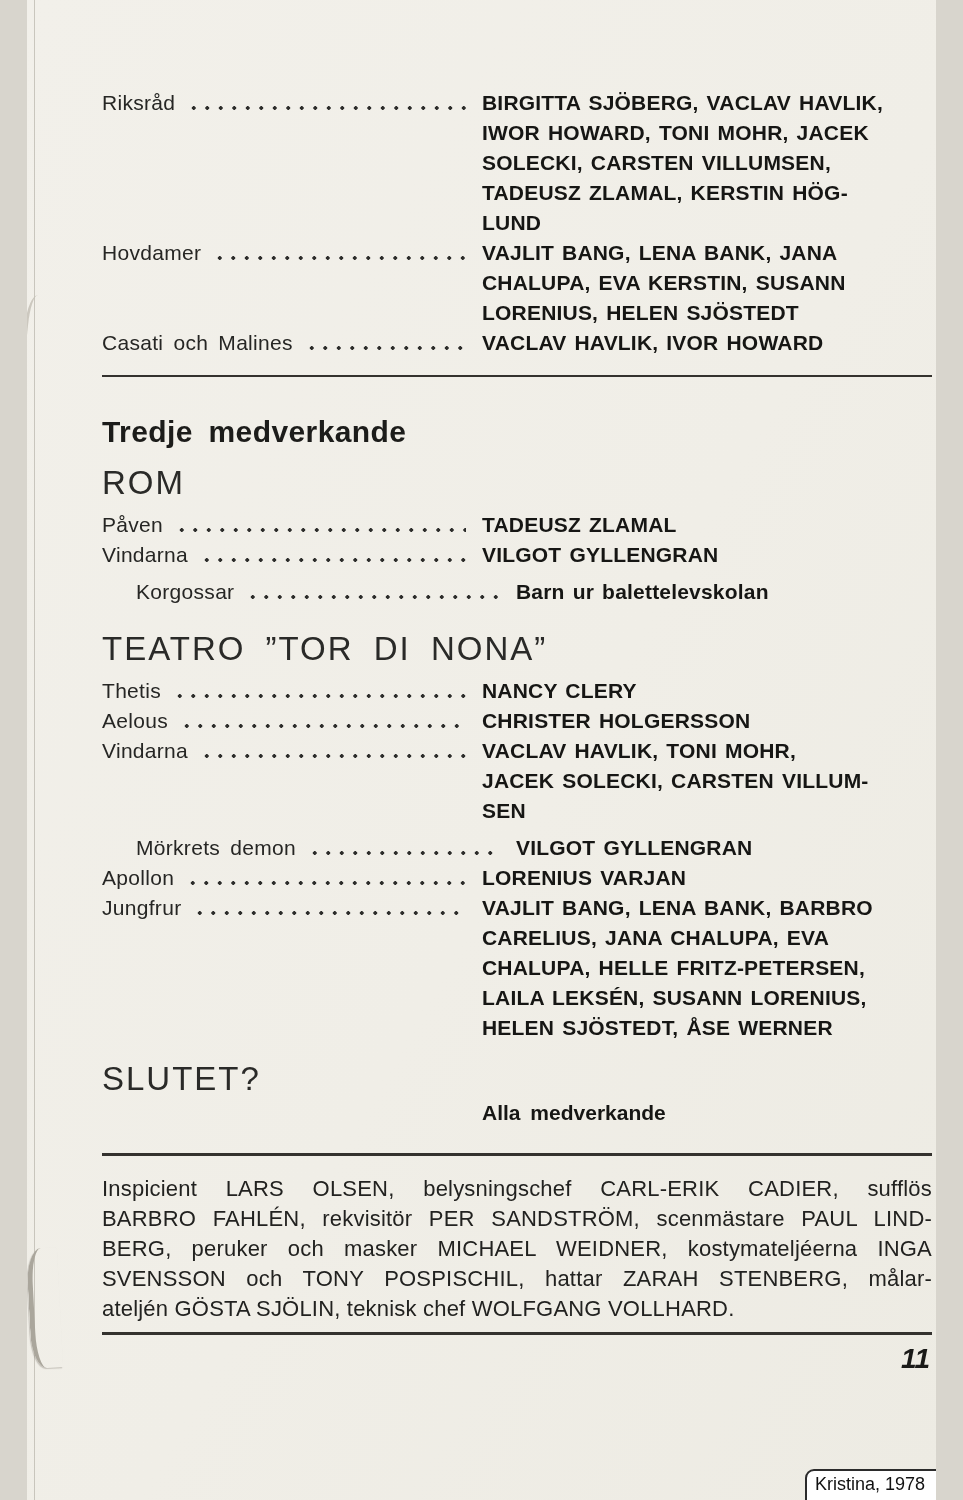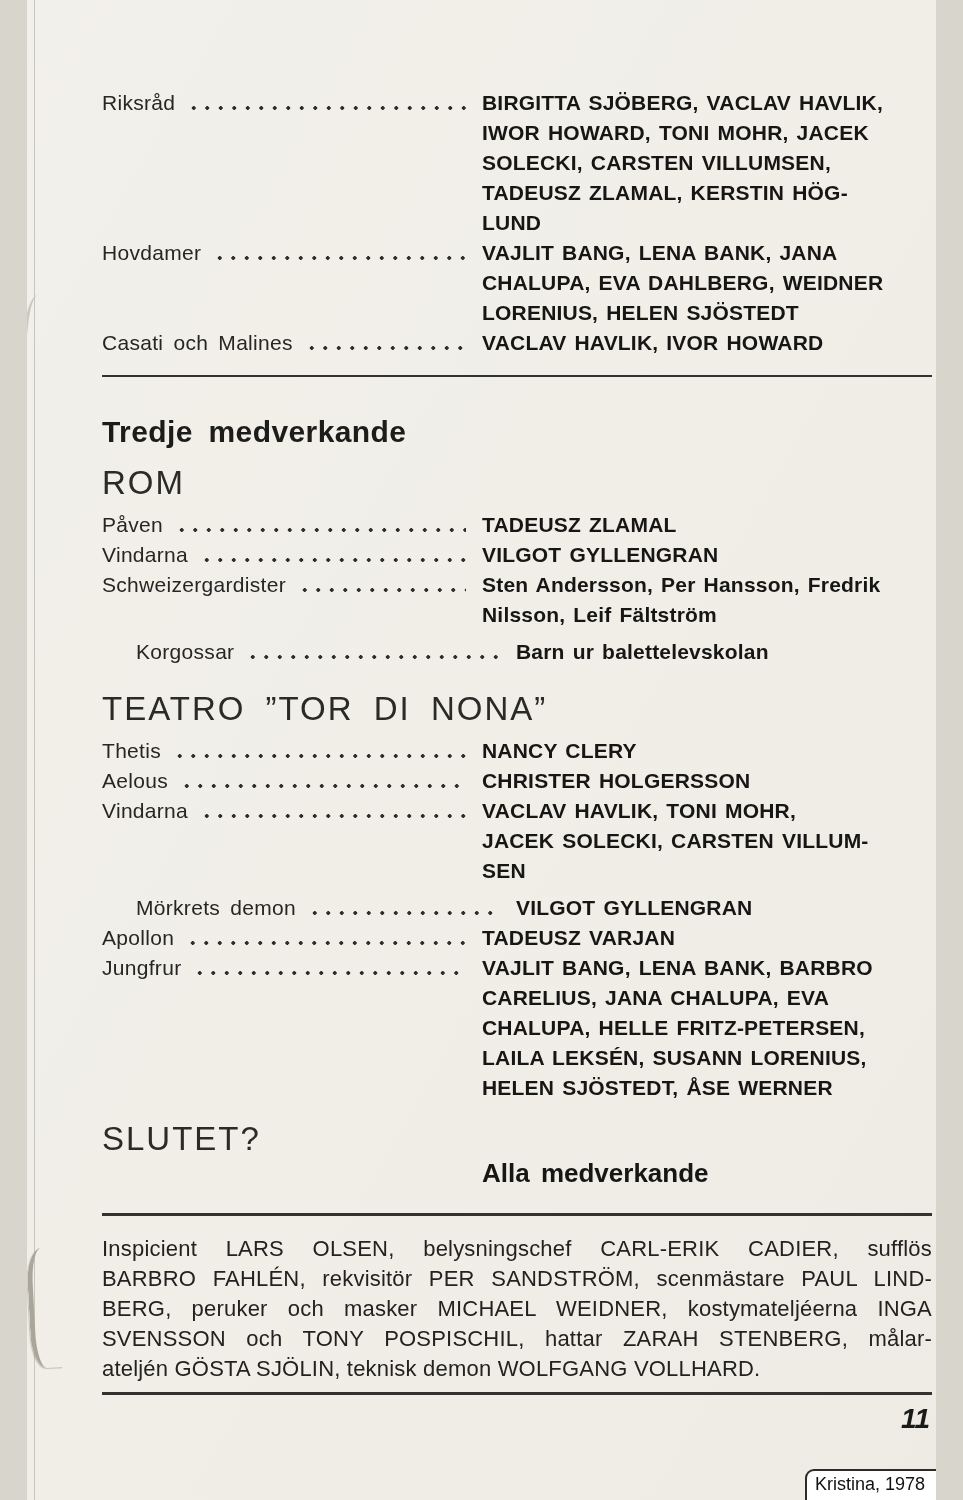--- a/index.html
+++ b/index.html
@@ -44,21 +44,21 @@
 
   h1.act-heading { margin:38px 0 0 0; font-size:30px; line-height:34px; font-weight:700;
     letter-spacing:0.4px; word-spacing:7px; color:#1c1c1a; }
   h2.scene-heading { margin:16px 0 0 0; font-size:33px; line-height:36px; font-weight:400;
     letter-spacing:2px; word-spacing:9px; color:#2a2a28; }
   h2.teatro { margin-top:24px; }
   h2.slutet { margin-top:18px; }
   .cast-block { margin-top:9px; }
   #top-cast { margin-top:0; }
 
-  .finale-note { margin:2px 0 0 380px; font-size:26px; line-height:28px; font-weight:700;
+  .finale-note { margin:2px 0 0 380px; font-size:21px; line-height:28px; font-weight:700;
     word-spacing:4px; color:#161614; }
 
   .credits { margin-top:18px; font-size:22px; line-height:30px; color:#222220;
     letter-spacing:0.2px; }
   .cline { text-align:justify; text-align-last:justify; white-space:normal; }
   .cline.last { text-align-last:left; }
 
   .page-number { margin-top:8px; text-align:right; font-size:28px; font-weight:700;
     font-style:italic; color:#1a1a18; padding-right:2px; }
 
@@ -91,21 +91,21 @@
             <div class="nline">LUND</div>
           </div>
         </div>
         <div class="cast-row">
           <div class="role-cell">
             <span class="role-label">Hovdamer</span>
             <span class="leader"></span>
           </div>
           <div class="names">
             <div class="nline">VAJLIT BANG, LENA BANK, JANA</div>
-            <div class="nline">CHALUPA, EVA DAHLBERG, WEIDNER</div>
+            <div class="nline">CHALUPA, EVA KERSTIN, SUSANN</div>
             <div class="nline">LORENIUS, HELEN SJÖSTEDT</div>
           </div>
         </div>
         <div class="cast-row">
           <div class="role-cell">
             <span class="role-label">Casati och Malines</span>
             <span class="leader"></span>
           </div>
           <div class="names">
             <div class="nline">VACLAV HAVLIK, IVOR HOWARD</div>
@@ -128,30 +128,20 @@
             <div class="nline">TADEUSZ ZLAMAL</div>
           </div>
         </div>
         <div class="cast-row">
           <div class="role-cell">
             <span class="role-label">Vindarna</span>
             <span class="leader"></span>
           </div>
           <div class="names">
             <div class="nline">VILGOT GYLLENGRAN</div>
-          </div>
-        </div>
-        <div class="cast-row">
-          <div class="role-cell">
-            <span class="role-label">Schweizergardister</span>
-            <span class="leader"></span>
-          </div>
-          <div class="names">
-            <div class="nline">Sten Andersson, Per Hansson, Fredrik</div>
-            <div class="nline">Nilsson, Leif Fältström</div>
           </div>
         </div>
         <div class="cast-row gap">
           <div class="role-cell">
             <span class="role-label">Korgossar</span>
             <span class="leader"></span>
           </div>
           <div class="names">
             <div class="nline">Barn ur balettelevskolan</div>
           </div>
@@ -197,21 +187,21 @@
           <div class="names">
             <div class="nline">VILGOT GYLLENGRAN</div>
           </div>
         </div>
         <div class="cast-row">
           <div class="role-cell">
             <span class="role-label">Apollon</span>
             <span class="leader"></span>
           </div>
           <div class="names">
-            <div class="nline">TADEUSZ VARJAN</div>
+            <div class="nline">LORENIUS VARJAN</div>
           </div>
         </div>
         <div class="cast-row">
           <div class="role-cell">
             <span class="role-label">Jungfrur</span>
             <span class="leader"></span>
           </div>
           <div class="names">
             <div class="nline">VAJLIT BANG, LENA BANK, BARBRO</div>
             <div class="nline">CARELIUS, JANA CHALUPA, EVA</div>
@@ -225,21 +215,21 @@
     <h2 class="scene-heading slutet">SLUTET?</h2>
     <div class="finale-note">Alla medverkande</div>
 
     <div class="rule rule-mid"></div>
 
     <div id="credits" class="credits">
         <div class="cline">Inspicient LARS OLSEN, belysningschef CARL-ERIK CADIER, sufflös</div>
         <div class="cline">BARBRO FAHLÉN, rekvisitör PER SANDSTRÖM, scenmästare PAUL LIND-</div>
         <div class="cline">BERG, peruker och masker MICHAEL WEIDNER, kostymateljéerna INGA</div>
         <div class="cline">SVENSSON och TONY POSPISCHIL, hattar ZARAH STENBERG, målar-</div>
-        <div class="cline last">ateljén GÖSTA SJÖLIN, teknisk demon WOLFGANG VOLLHARD.</div>
+        <div class="cline last">ateljén GÖSTA SJÖLIN, teknisk chef WOLFGANG VOLLHARD.</div>
       </div>
 
     <div class="rule rule-bot"></div>
 
     <div class="page-number">11</div>
   </div>
 
   <div class="caption-box">
     <span>Kristina, 1978</span>
   </div>

